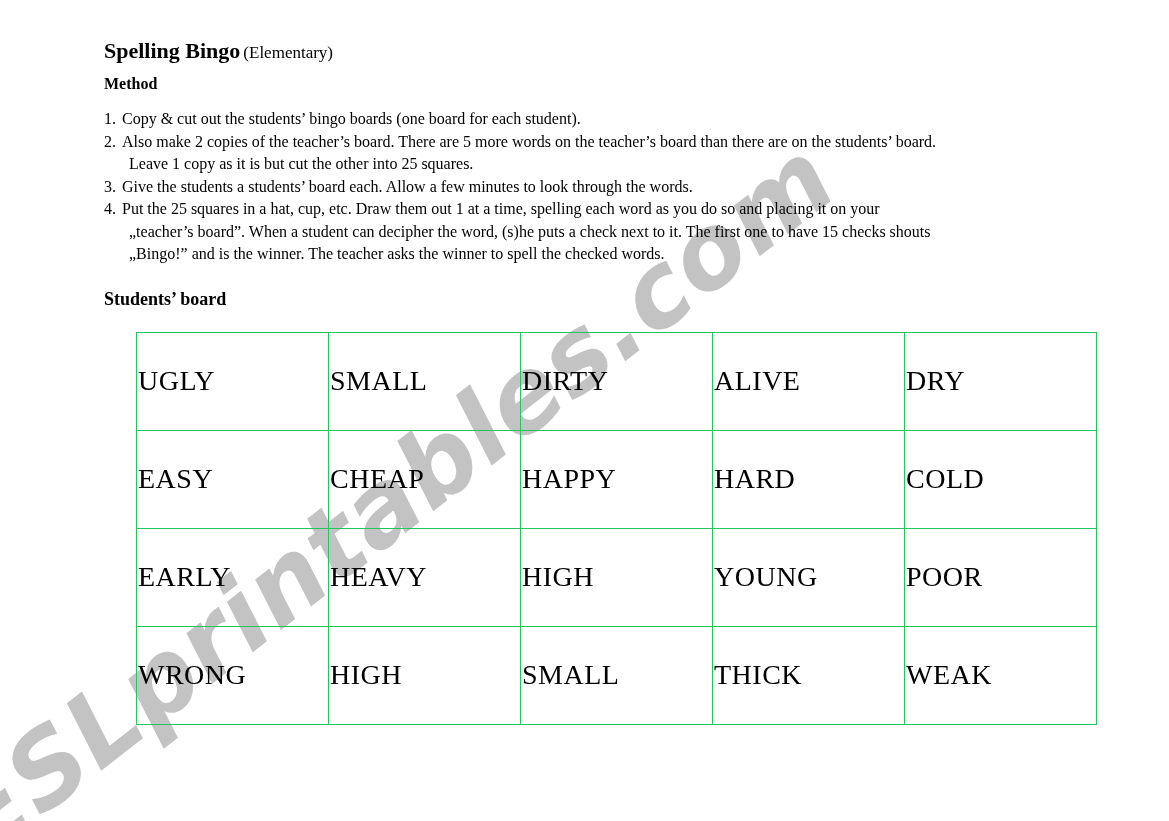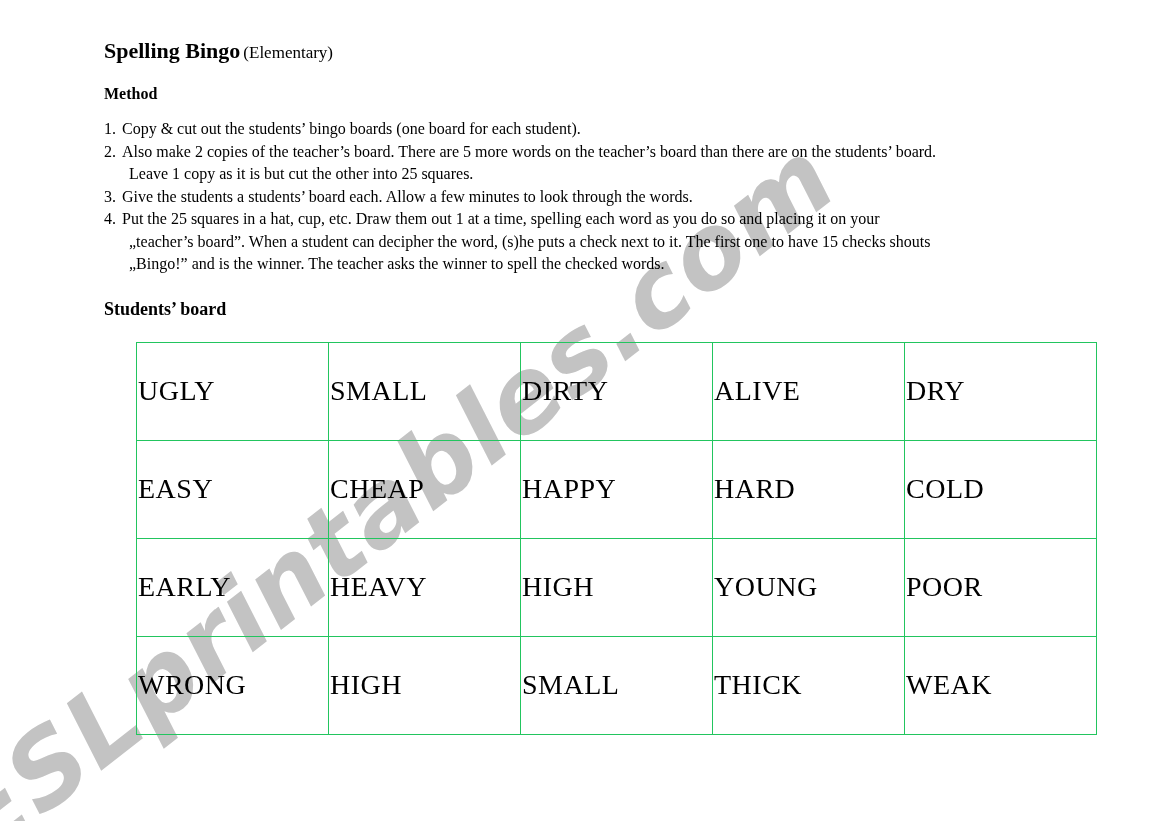--- a/index.html
+++ b/index.html
@@ -38,21 +38,21 @@
     font-size: 22px;
     font-weight: bold;
     line-height: 26px;
   }
   .title .subtitle {
     font-size: 17px;
     font-weight: normal;
     margin-left: 3px;
   }
   .method-heading {
-    margin: 18px 0 0 0;
+    margin: 8px 0 0 0;
     font-size: 16px;
     font-weight: bold;
     line-height: 19px;
   }
   .steps {
     margin-top: 15px;
     font-size: 16px;
     line-height: 22.5px;
   }
   .step { display: flex; }

